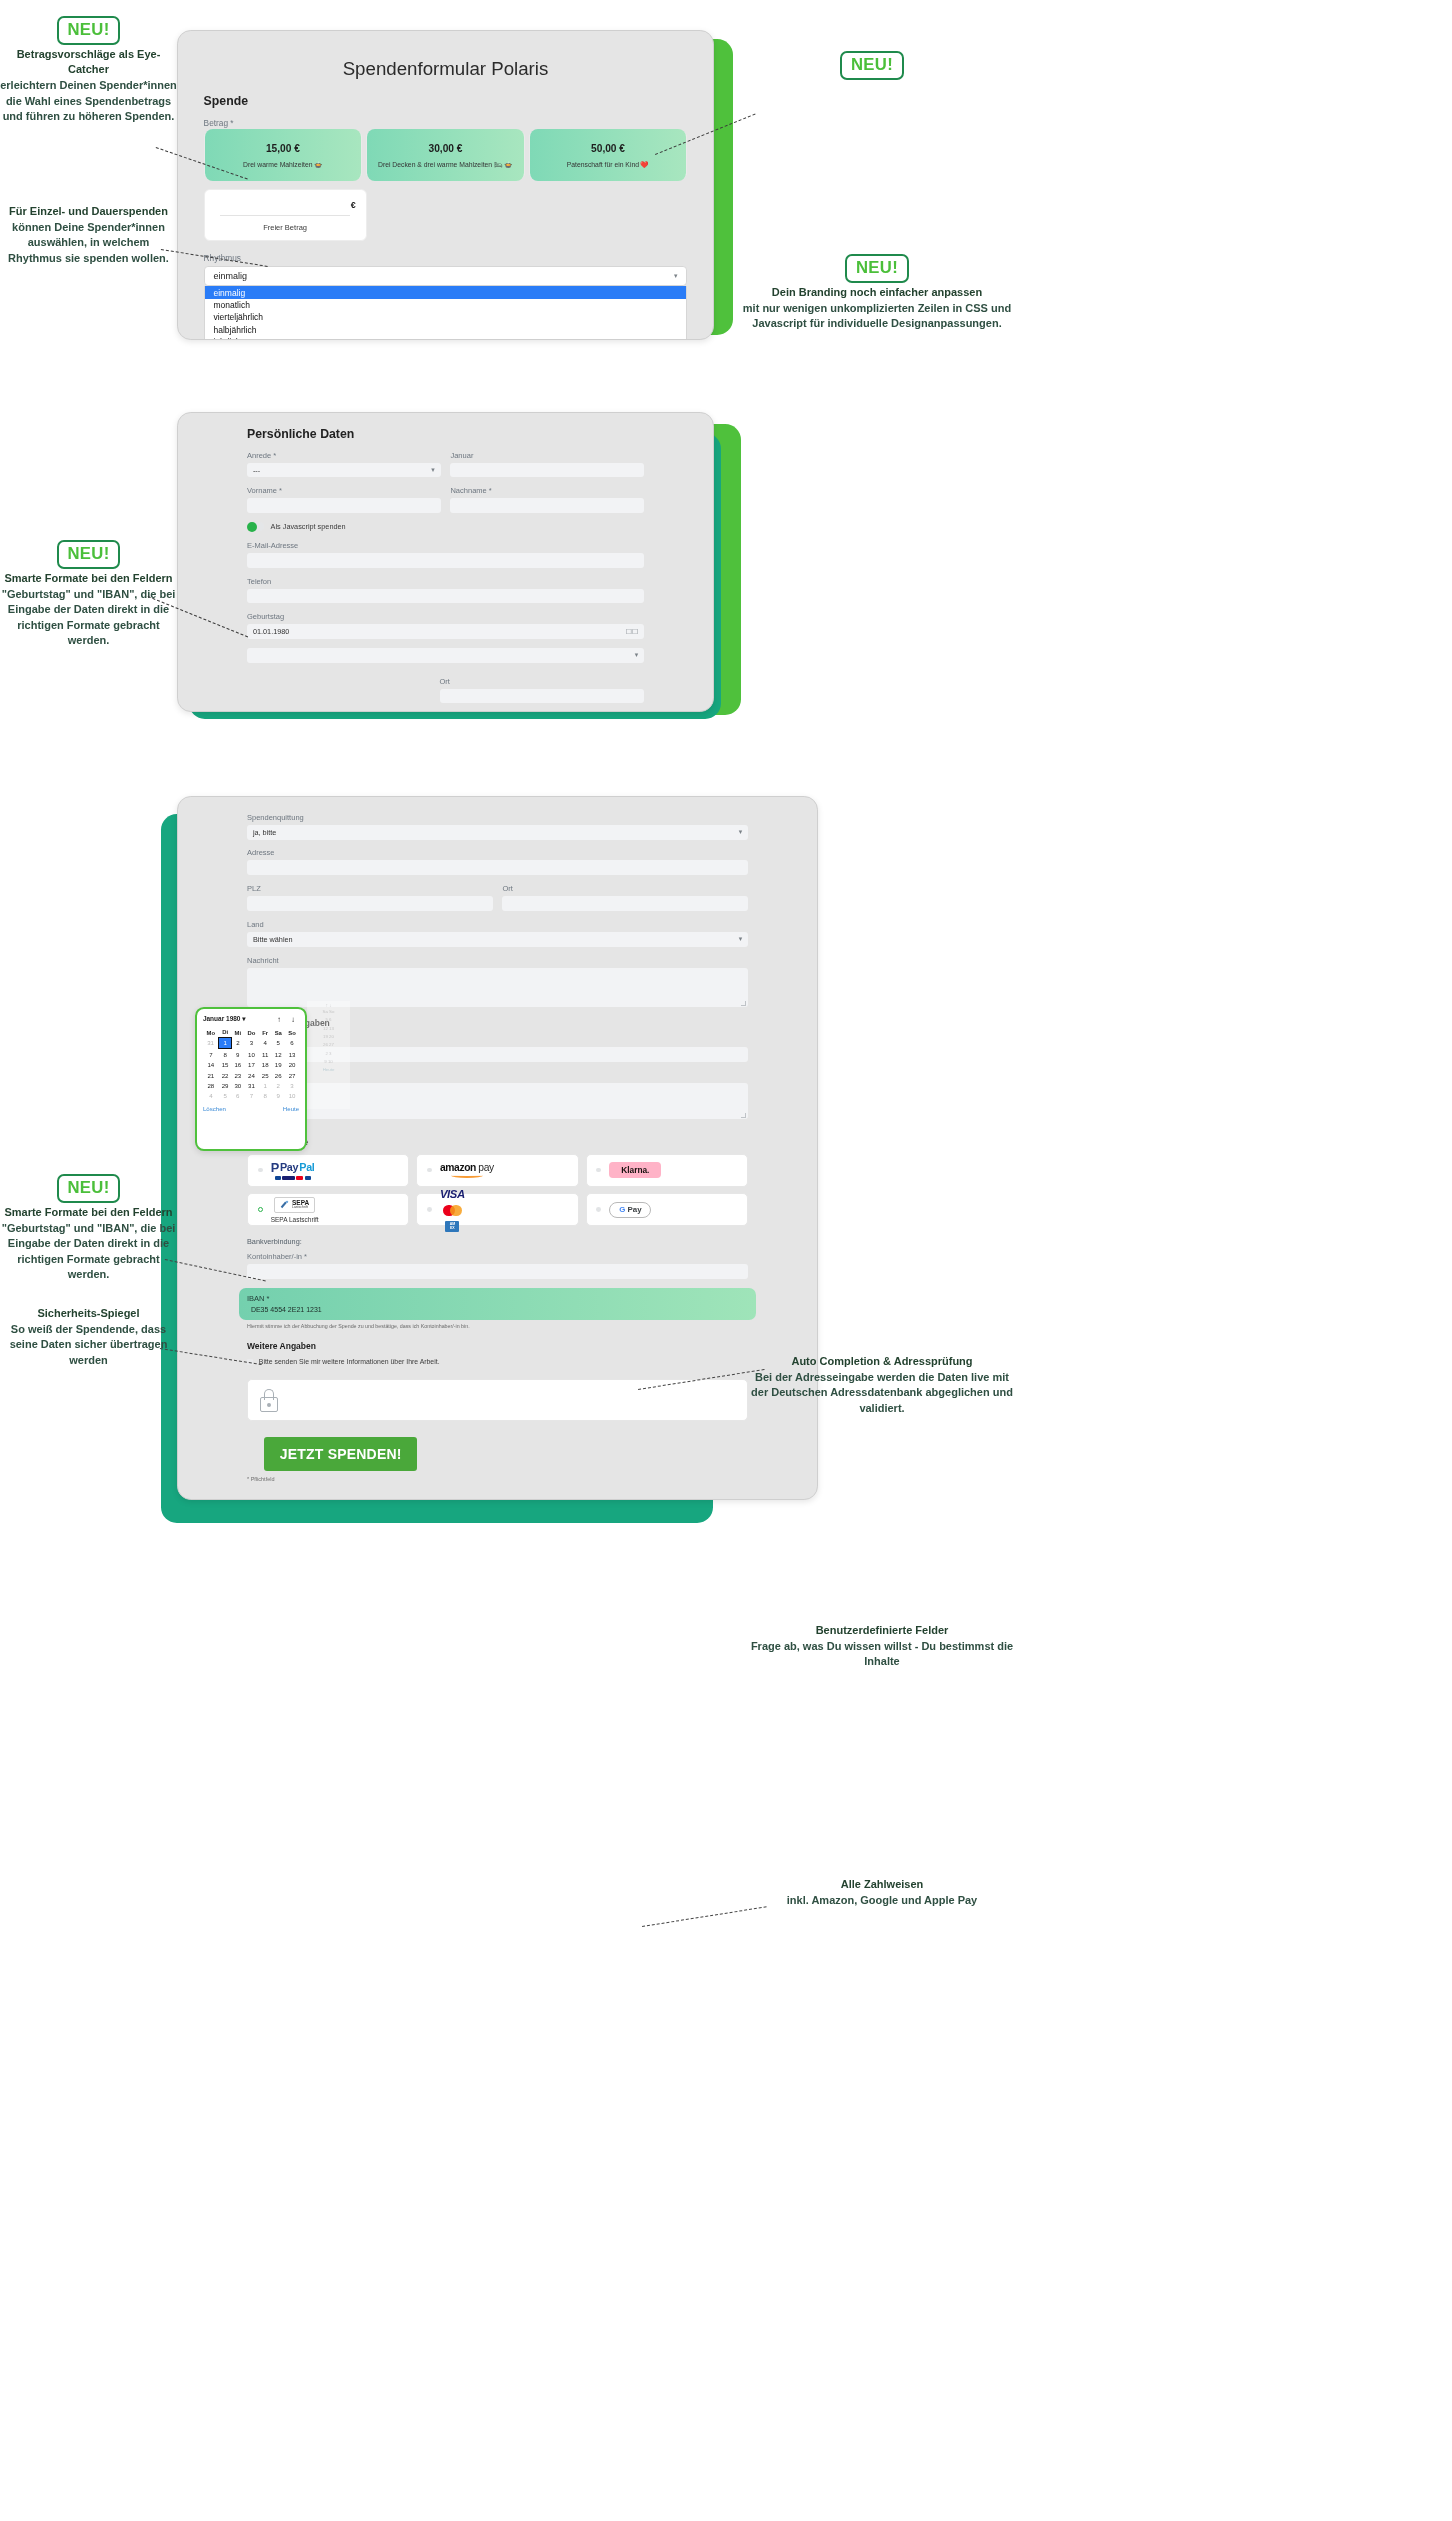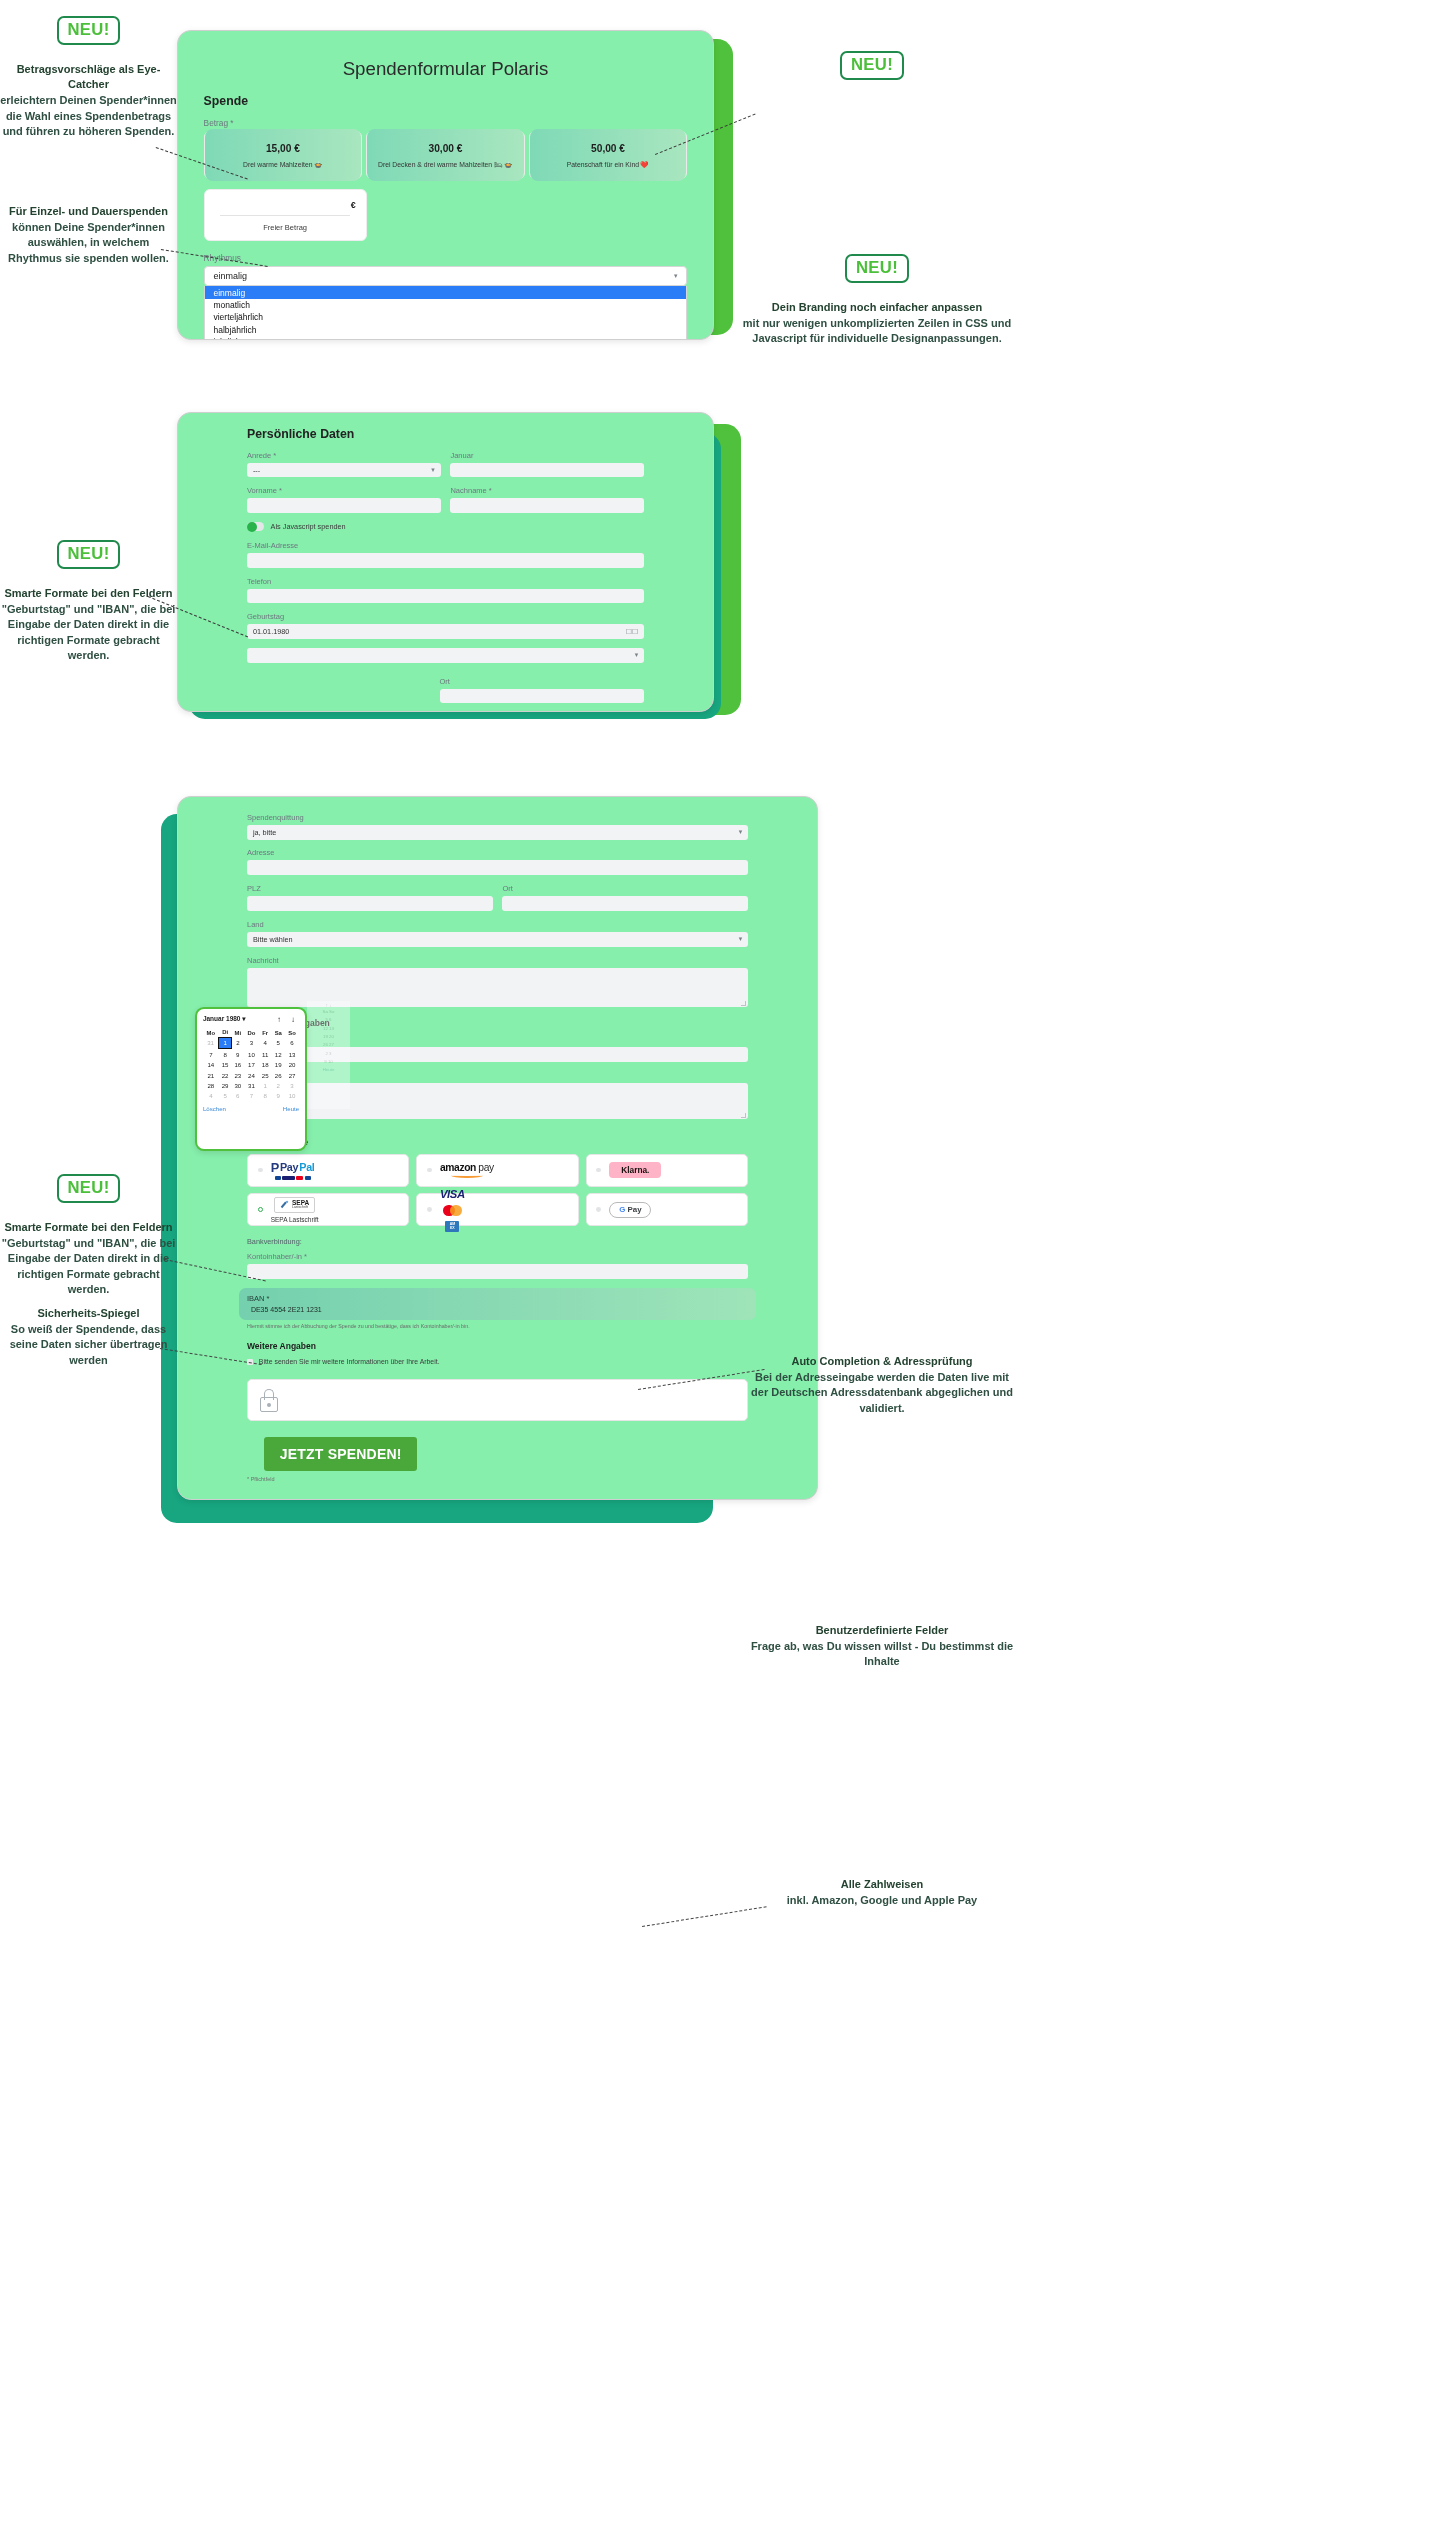--- a/index.html
+++ b/index.html
@@ -18,37 +18,37 @@
   .neu-badge {
     display: inline-block;
     border: 2px solid #1f8a4c;
     border-radius: 6.9px;
     padding: 2px 8.9px 3px;
     font-size: 16.7px;
     font-weight: bold;
     color: #4bbf3a;
     background: #fff;
     letter-spacing: 0.3px;
-    margin-bottom: 17px;
+    margin-bottom: 2px;
   }
   .anno-text {
     font-size: 11px;
     line-height: 1.42;
     color: #2f4f42;
     font-weight: bold;
   }
   .anno-text b { color: #23422f; }
   .anno-lead { display: block; }
 
   
   .leader { position: absolute; border-top: 1.4px dashed #444; transform-origin: 0 0; height: 0; }
   .leader.thick { border-top: 1.8px dashed #3a3a3a; }
   .card {
     position: absolute;
-    background: #86efac;
+    background: #e5e5e5;
     border: 1px solid #cfcfcf;
     border-radius: 13.8px;
     overflow: hidden;
     box-shadow: 0 2px 6.9px rgba(0,0,0,.10);
   }
   .card-inner { padding: 19.7px 25.6px 17.7px; }
 
   
   #p1-green-teal {
     position: absolute; left: 191px; top: 51px; width: 512px; height: 286px;

